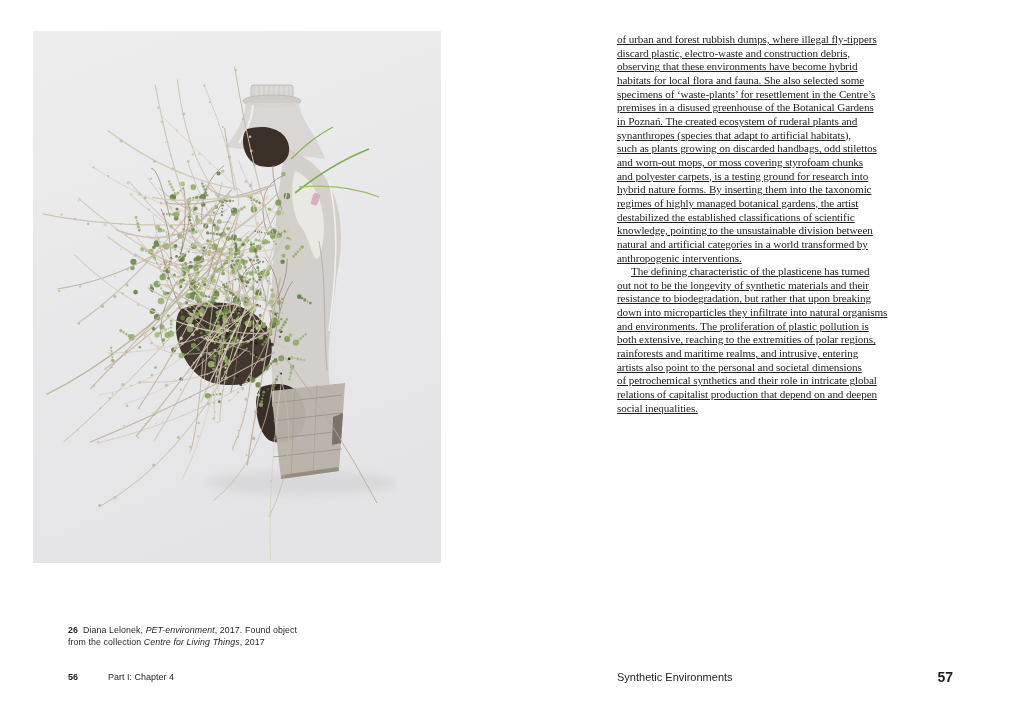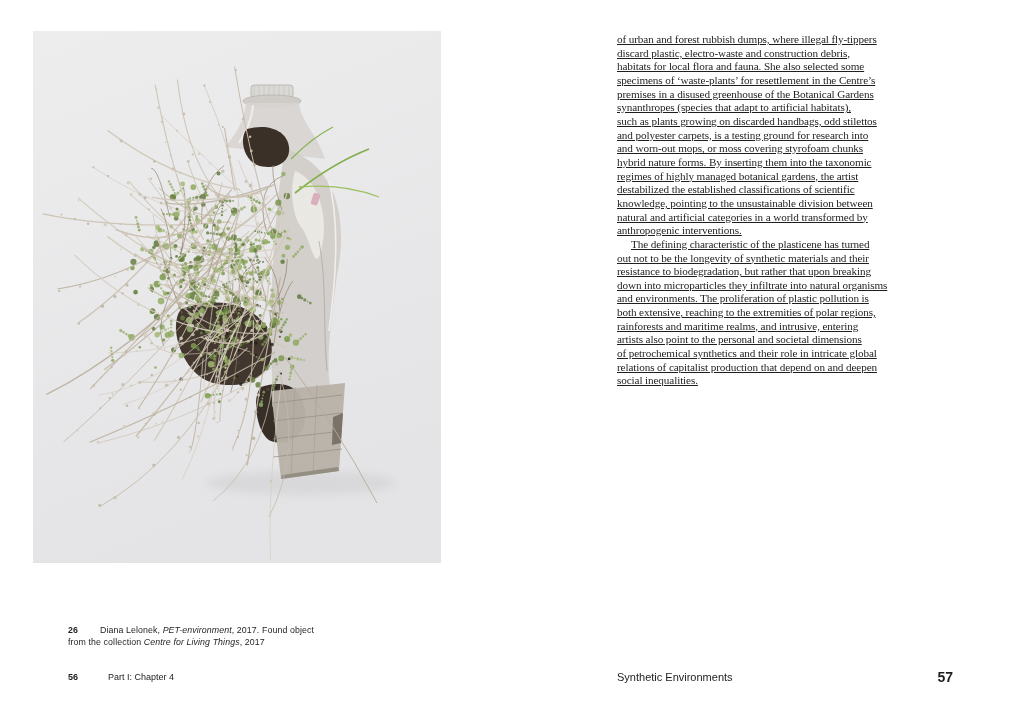--- a/index.html
+++ b/index.html
@@ -5,21 +5,21 @@
   html,body{margin:0;padding:0;background:#ffffff;}
   .spread{position:relative;width:1020px;height:714px;background:#ffffff;overflow:hidden;
           font-family:"Liberation Sans",sans-serif;color:#1d1d1d;}
   
   .photo-wrap{position:absolute;left:33px;top:31px;width:408px;height:532px;margin:0;}
   .photo-wrap svg{display:block;width:408px;height:532px;}
   
   .caption{position:absolute;left:68px;top:625px;width:320px;
            font-size:8.8px;line-height:11.6px;letter-spacing:0.1px;color:#1f1f1f;}
   .caption .line{white-space:pre;}
-  .cap-b{font-weight:700;margin-right:22px;}
+  .cap-b{font-weight:700;margin-right:5px;}
   .cap-i{font-style:italic;text-align:right;}
   
   .footer-left{position:absolute;left:68px;top:672px;font-size:9px;line-height:11px;}
   .footer-left .pagenum{display:inline-block;width:40px;font-weight:700;}
   .footer-right-section{position:absolute;left:617px;top:672px;font-size:11px;line-height:11px;}
   .footer-right-num{position:absolute;right:67px;top:672px;font-size:14px;line-height:11px;font-weight:700;}
   
   .textcol{position:absolute;left:617px;top:33px;width:344px;
            font-family:"Liberation Serif","DejaVu Serif",serif;
            font-size:11.2px;line-height:13.66px;letter-spacing:-0.12px;color:#1e1e1e;text-decoration:underline;}
@@ -1345,27 +1345,29 @@
       <div class="line"><span class="">from the collection </span><span class="cap-i">Centre for Living Things</span><span class="">, 2017</span></div>
     </div>
 
   <div class="footer-left">
     <span class="pagenum">56</span><span>Part I: Chapter 4</span>
   </div>
 
   <div class="textcol" id="textcol">
       <div class="line">of urban and forest rubbish dumps, where illegal fly-tippers</div>
       <div class="line">discard plastic, electro-waste and construction debris,</div>
+      <div class="line">observing that these environments have become hybrid</div>
       <div class="line">habitats for local flora and fauna. She also selected some</div>
       <div class="line">specimens of ‘waste-plants’ for resettlement in the Centre’s</div>
       <div class="line">premises in a disused greenhouse of the Botanical Gardens</div>
+      <div class="line">in Poznań. The created ecosystem of ruderal plants and</div>
       <div class="line">synanthropes (species that adapt to artificial habitats),</div>
       <div class="line">such as plants growing on discarded handbags, odd stilettos</div>
+      <div class="line">and worn-out mops, or moss covering styrofoam chunks</div>
       <div class="line">and polyester carpets, is a testing ground for research into</div>
-      <div class="line">and worn-out mops, or moss covering styrofoam chunks</div>
       <div class="line">hybrid nature forms. By inserting them into the taxonomic</div>
       <div class="line">regimes of highly managed botanical gardens, the artist</div>
       <div class="line">destabilized the established classifications of scientific</div>
       <div class="line">knowledge, pointing to the unsustainable division between</div>
       <div class="line">natural and artificial categories in a world transformed by</div>
       <div class="line">anthropogenic interventions.</div>
       <div class="line indent">The defining characteristic of the plasticene has turned</div>
       <div class="line">out not to be the longevity of synthetic materials and their</div>
       <div class="line">resistance to biodegradation, but rather that upon breaking</div>
       <div class="line">down into microparticles they infiltrate into natural organisms</div>

